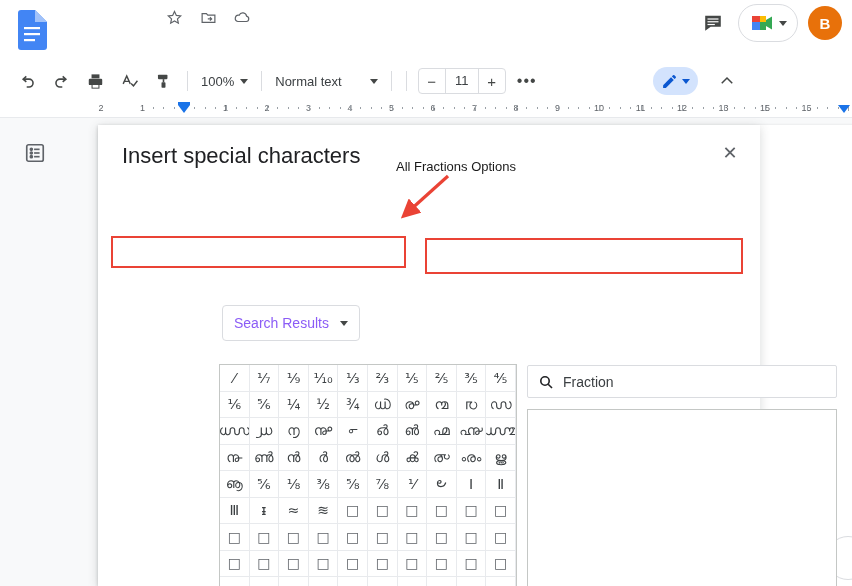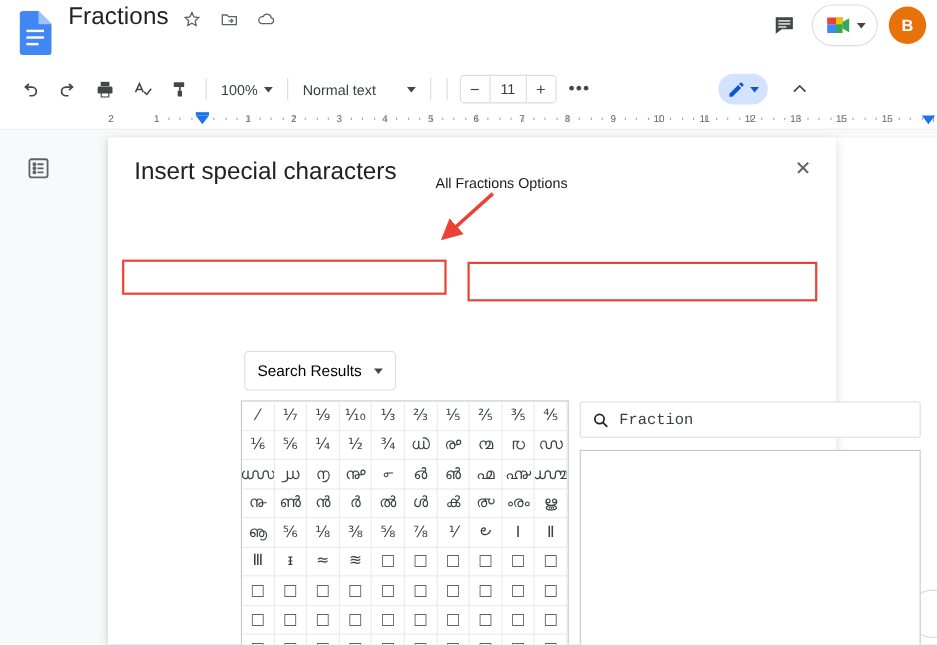--- a/index.html
+++ b/index.html
@@ -130,45 +130,45 @@
     display:flex; align-items:center; justify-content:center; color:#5f6368;
     font-size:18px; cursor:pointer;
   }
   .annot-label {
     position:absolute; left:396px; top:159px; font-size:13px; color:#1a1a1a;
     white-space:nowrap;
   }
   .annot-arrow { position:absolute; left:396px; top:172px; width:60px; height:50px; }
 
   .category-sel {
-    position:absolute; left:124px; top:194px; width:138px; height:36px;
+    position:absolute; left:124px; top:180px; width:138px; height:36px;
     border:1px solid #dadce0; border-radius:4px; background:#fff;
     display:flex; align-items:center; justify-content:space-between; padding:0 11px;
-    font-size:14px; color:#000000; cursor:pointer;
+    font-size:14px; color:#8b5cf6; cursor:pointer;
   }
 
   .char-panel {
     position:absolute; left:121px; top:239px; width:298px; height:336px;
     border:1px solid #c4c7c5; background:#fff; overflow:hidden;
   }
   .char-grid { display:flex; flex-wrap:wrap; width:298px; }
   .char-cell {
     width:29.6px; height:26.5px; border-right:1px solid #e8eaed; border-bottom:1px solid #e8eaed;
     display:flex; align-items:center; justify-content:center;
     font-size:14px; color:#3c4043; cursor:pointer; overflow:hidden;
     font-family:"DejaVu Sans", sans-serif;
   }
   .char-cell.tofu { color:#5f6368; }
 
   .search-wrap {
     position:absolute; left:429px; top:240px; width:310px; height:33px;
     border:1px solid #dadce0; border-radius:2px; background:#fff;
     display:flex; align-items:center; padding-left:10px; gap:9px;
   }
-  .search-val { font-size:14px; color:#3c4043;font-family:Liberation Mono, monospace; }
+  .search-val { font-size:14px; color:#3c4043; }
   .preview-panel {
     position:absolute; left:429px; top:284px; width:310px; height:291px;
     border:1px solid #c4c7c5; background:#fff;
   }
 
   
   .redbox { position:absolute; border:2.5px solid #ea4335; pointer-events:none; }
 </style>
 </head>
 <body>
@@ -180,21 +180,20 @@
     <div class="docs-logo">
       <svg width="30" height="40" viewBox="0 0 30 40">
         <path d="M4 0 h14 l12 12 v25 a3 3 0 0 1 -3 3 H4 a3 3 0 0 1 -3 -3 V3 a3 3 0 0 1 3 -3 z" fill="#4285f4"></path>
         <path d="M18 0 l12 12 h-12 z" fill="#a1c2fa"></path>
         <rect x="7" y="17" width="16" height="2.2" fill="#fff"></rect>
         <rect x="7" y="23" width="16" height="2.2" fill="#fff"></rect>
         <rect x="7" y="29" width="11" height="2.2" fill="#fff"></rect>
       </svg>
     </div>
 
-    <div class="doc-title">Fractions</div>
 
     <div class="title-icons">
       <span class="ticon">
         <svg width="17" height="17" viewBox="0 0 24 24" fill="none" stroke="#5f6368" stroke-width="1.7">
           <path d="M12 3.5 l2.6 5.6 6.1 .7 -4.5 4.2 1.2 6 -5.4 -3 -5.4 3 1.2 -6 -4.5 -4.2 6.1 -.7 z"></path>
         </svg>
       </span>
       <span class="ticon">
         <svg width="17" height="17" viewBox="0 0 24 24" fill="none" stroke="#5f6368" stroke-width="1.7">
           <path d="M3 6.5 h6 l2 2.2 h10 v10.3 H3 z"></path>

